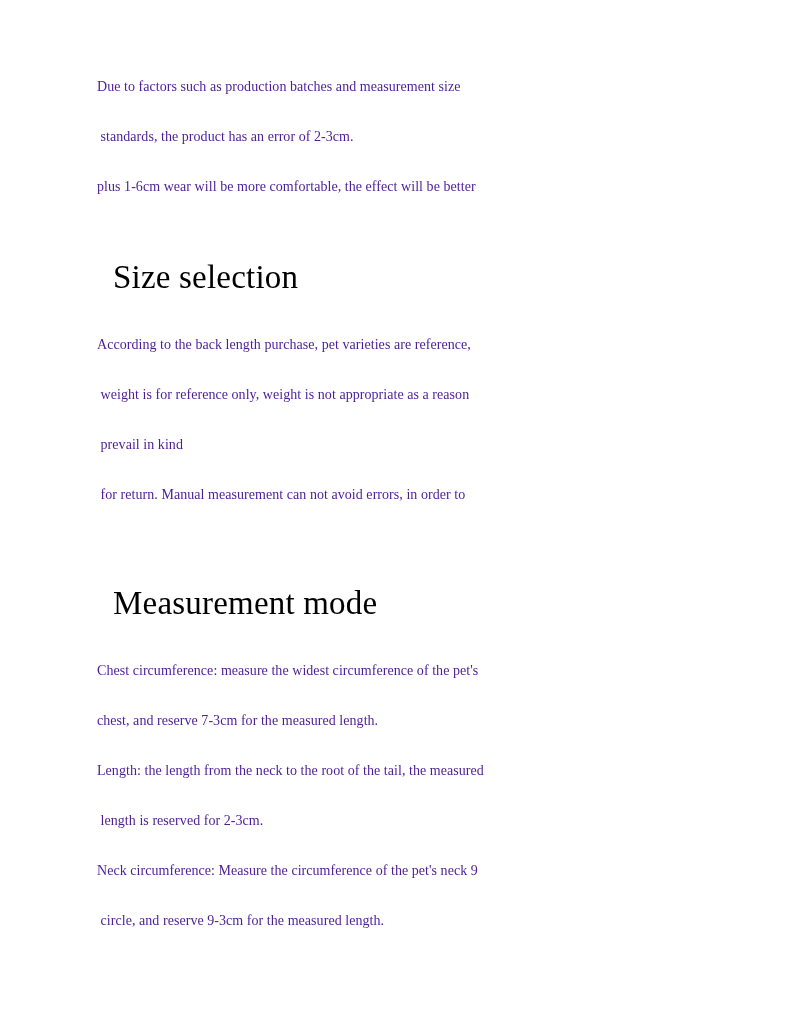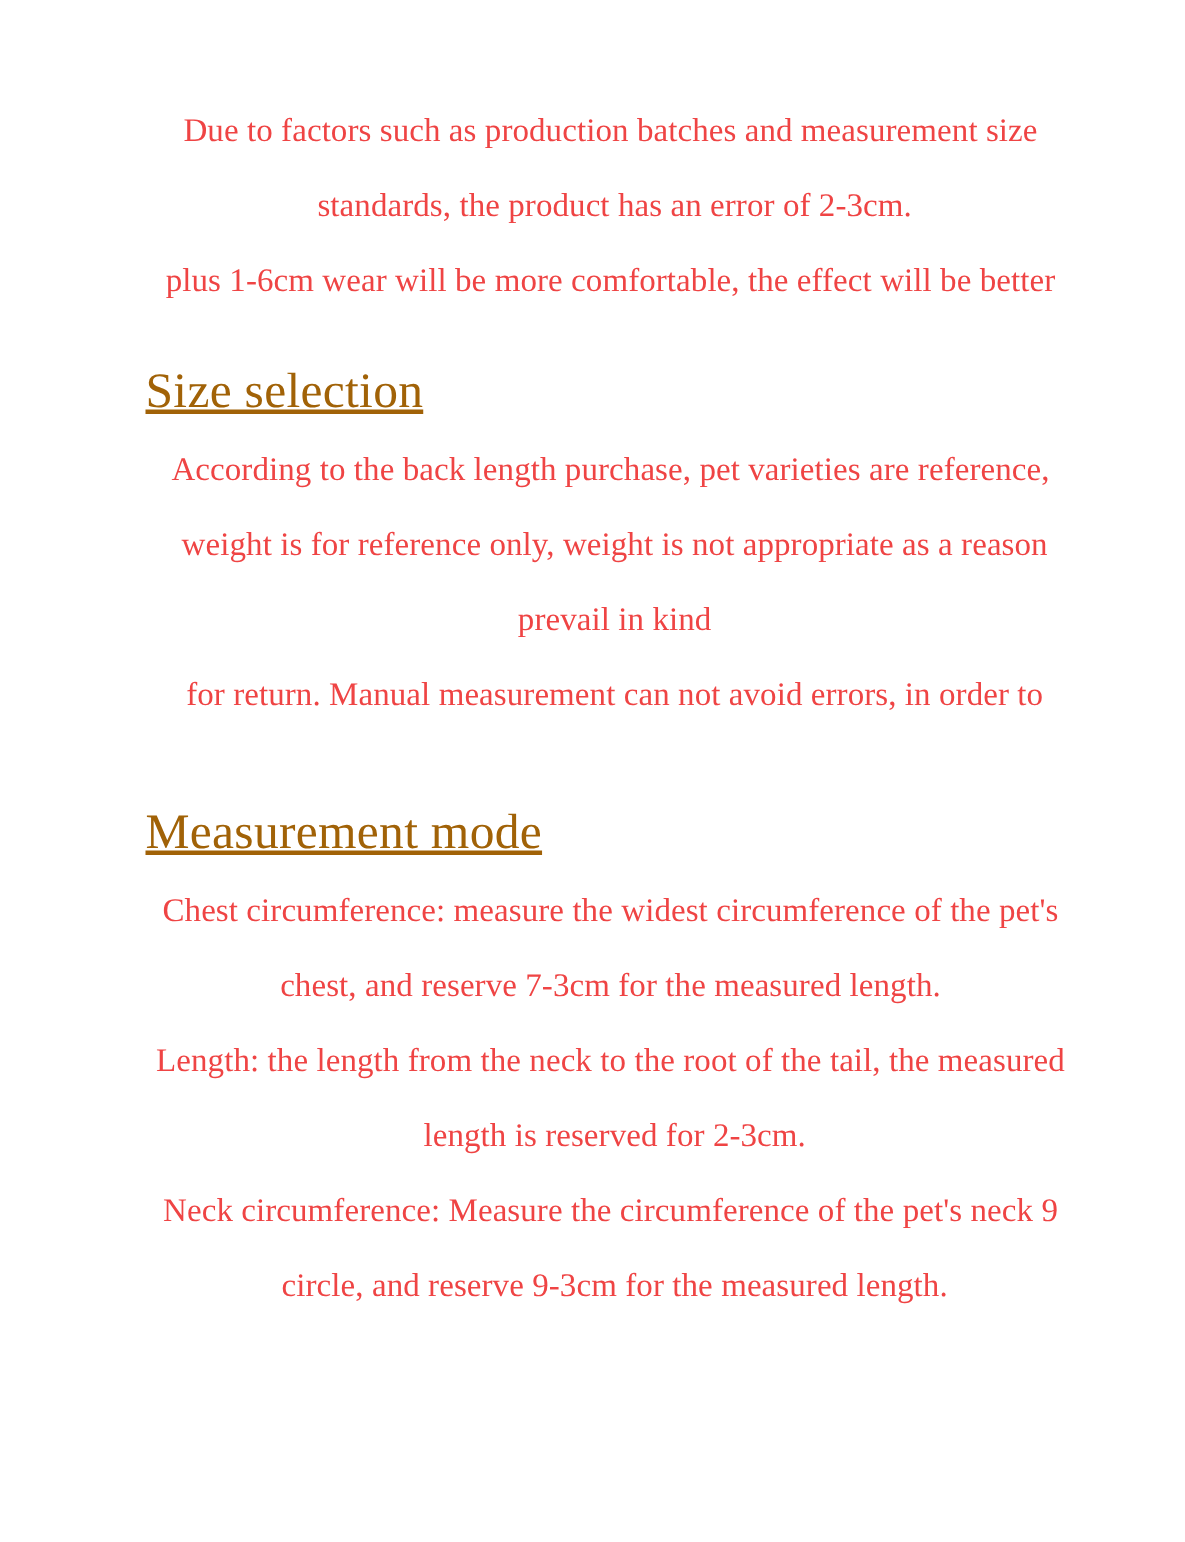--- a/index.html
+++ b/index.html
@@ -27,37 +27,35 @@
     left: 97px;
     top: 62px;
     width: 620px;
   }
   .para {
     margin: 0;
     padding: 0;
   }
   .line {
     display: block;
-    font-size: 22px;
+    font-size: 14px;
     line-height: 50px;
     letter-spacing: 0.05px;
     white-space: pre;
-    color: #ef4444;
-    text-align: center;
+    color: #4c1d95;
   }
   .heading {
     display: block;
     font-size: 33px;
     line-height: 42px;
     font-weight: 400;
     letter-spacing: 0.2px;
     white-space: pre;
-    color: #a16207;
-    margin: 0;
-    text-decoration: underline;
+    color: #000000;
+    margin: 16px;
   }
   .gap-before-heading {
     height: 28px;
   }
   .gap-after-heading {
     height: 6px;
   }
   .gap-section {
     height: 46px;
   }

